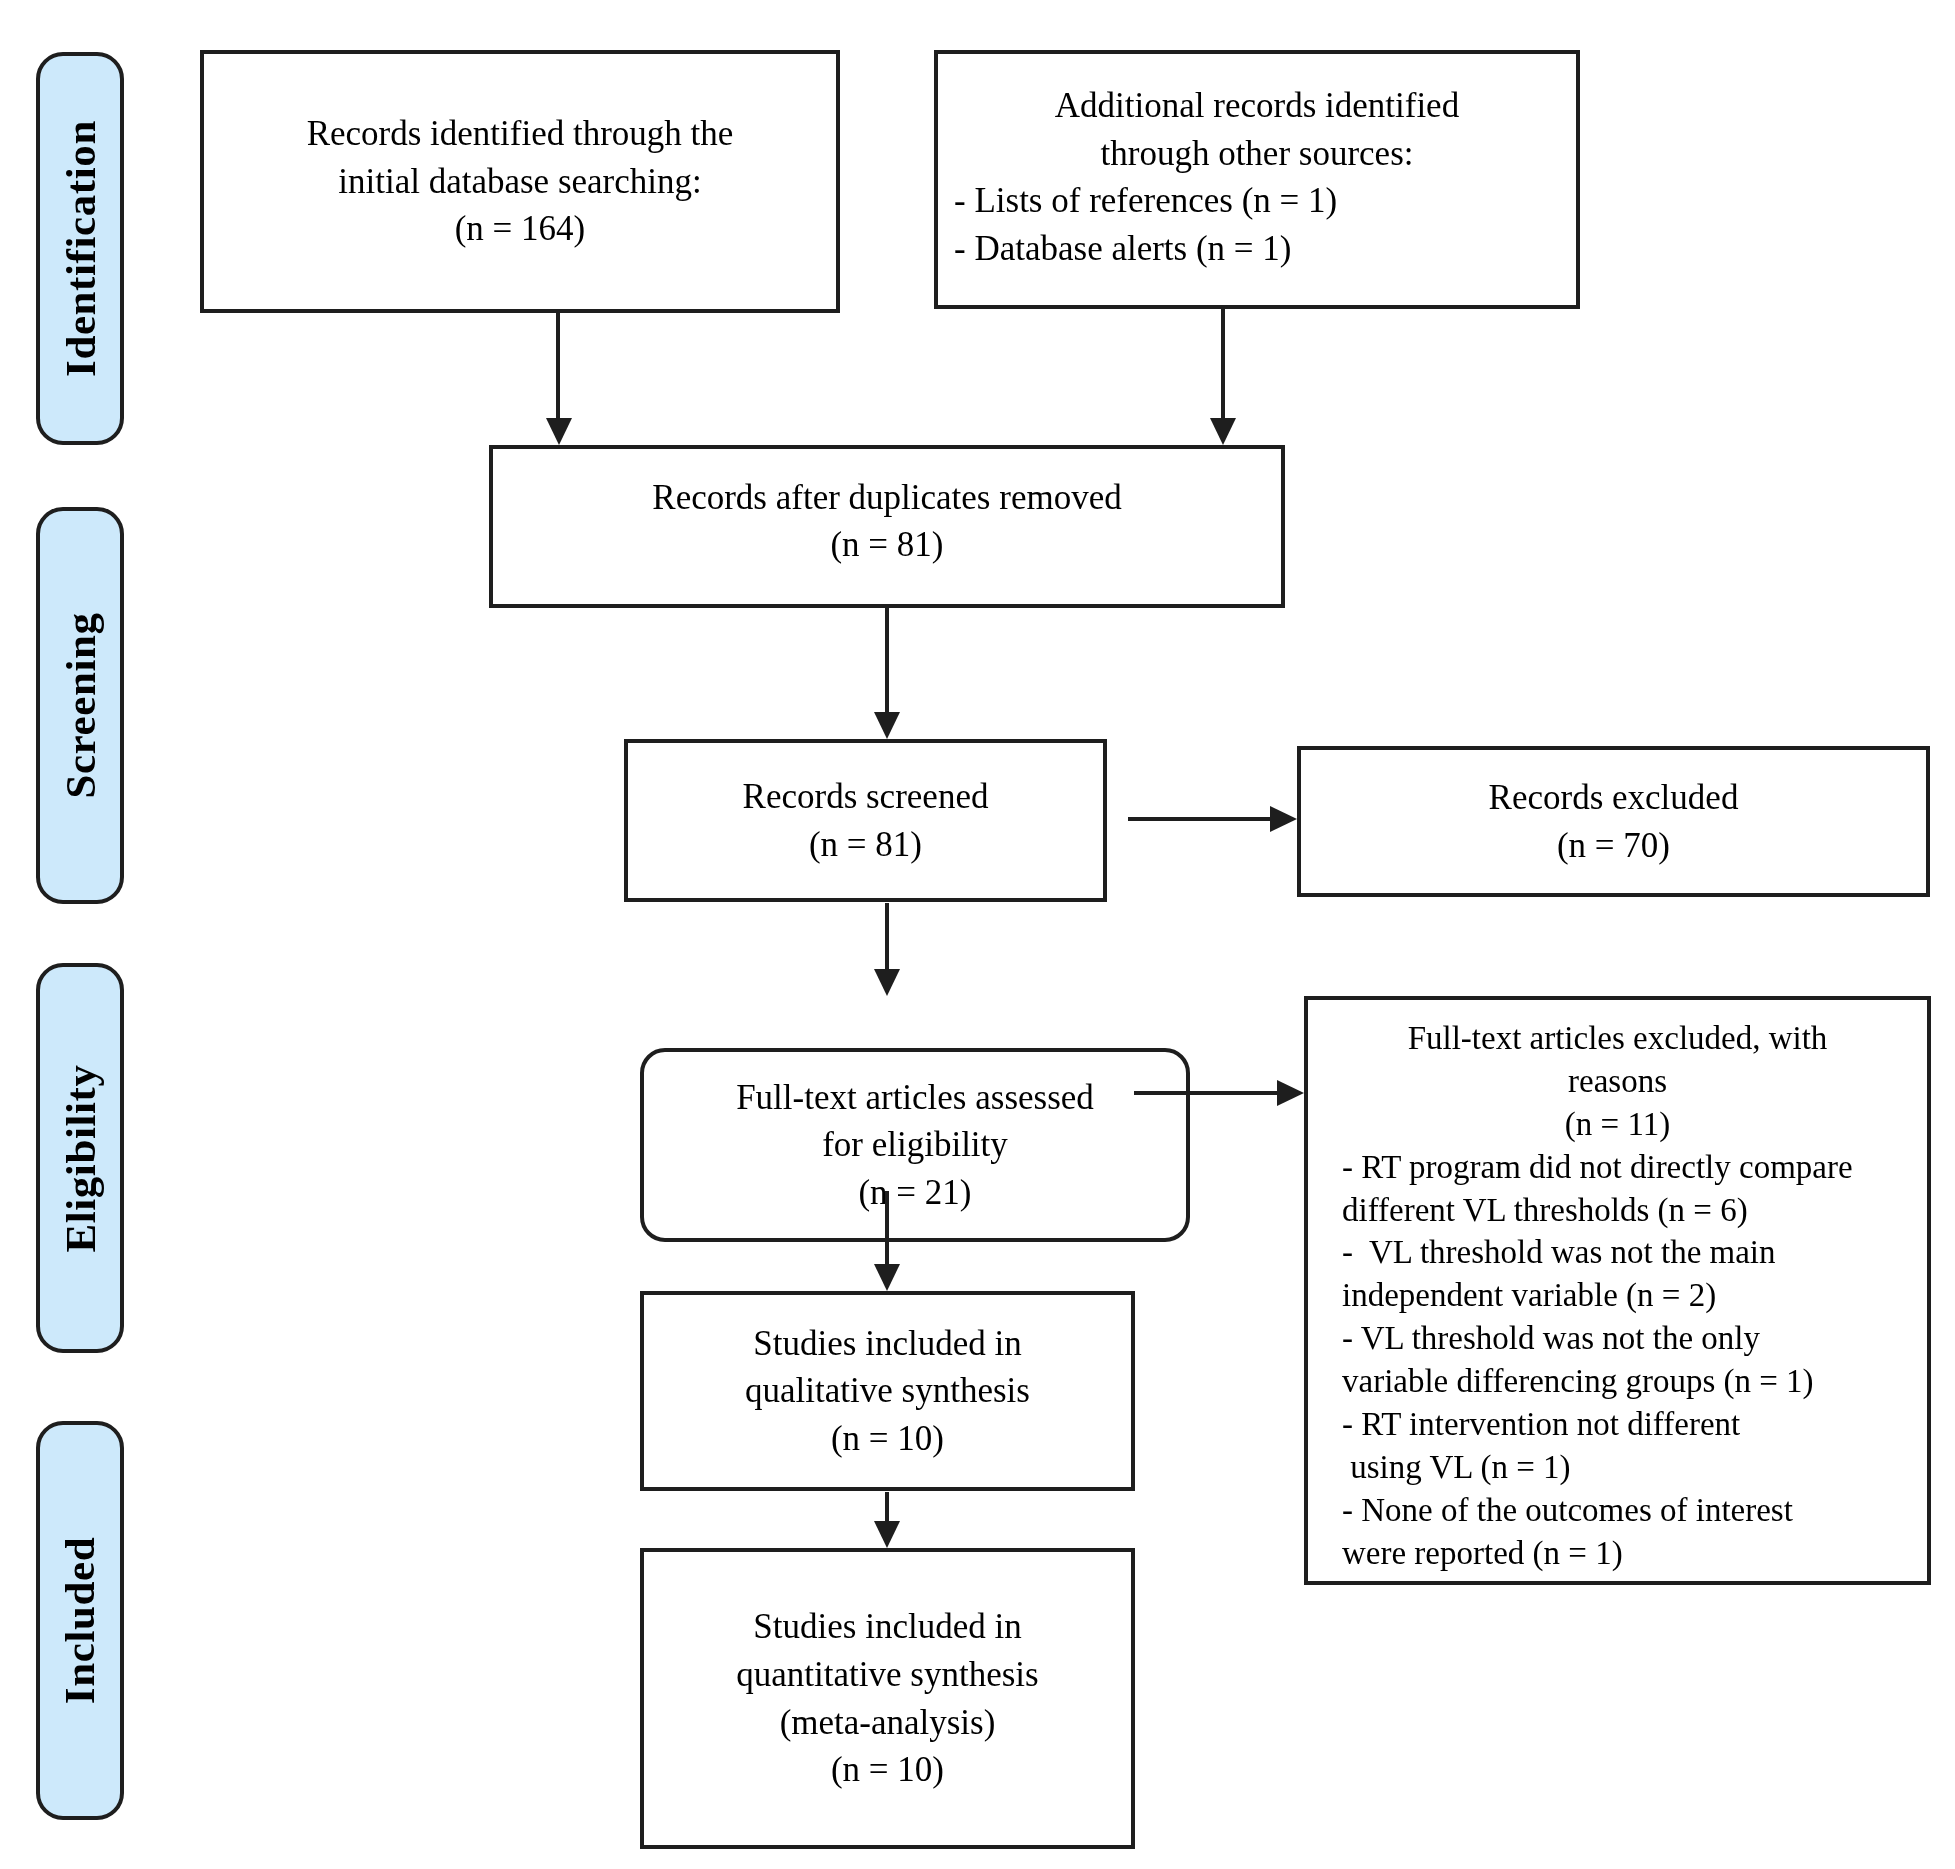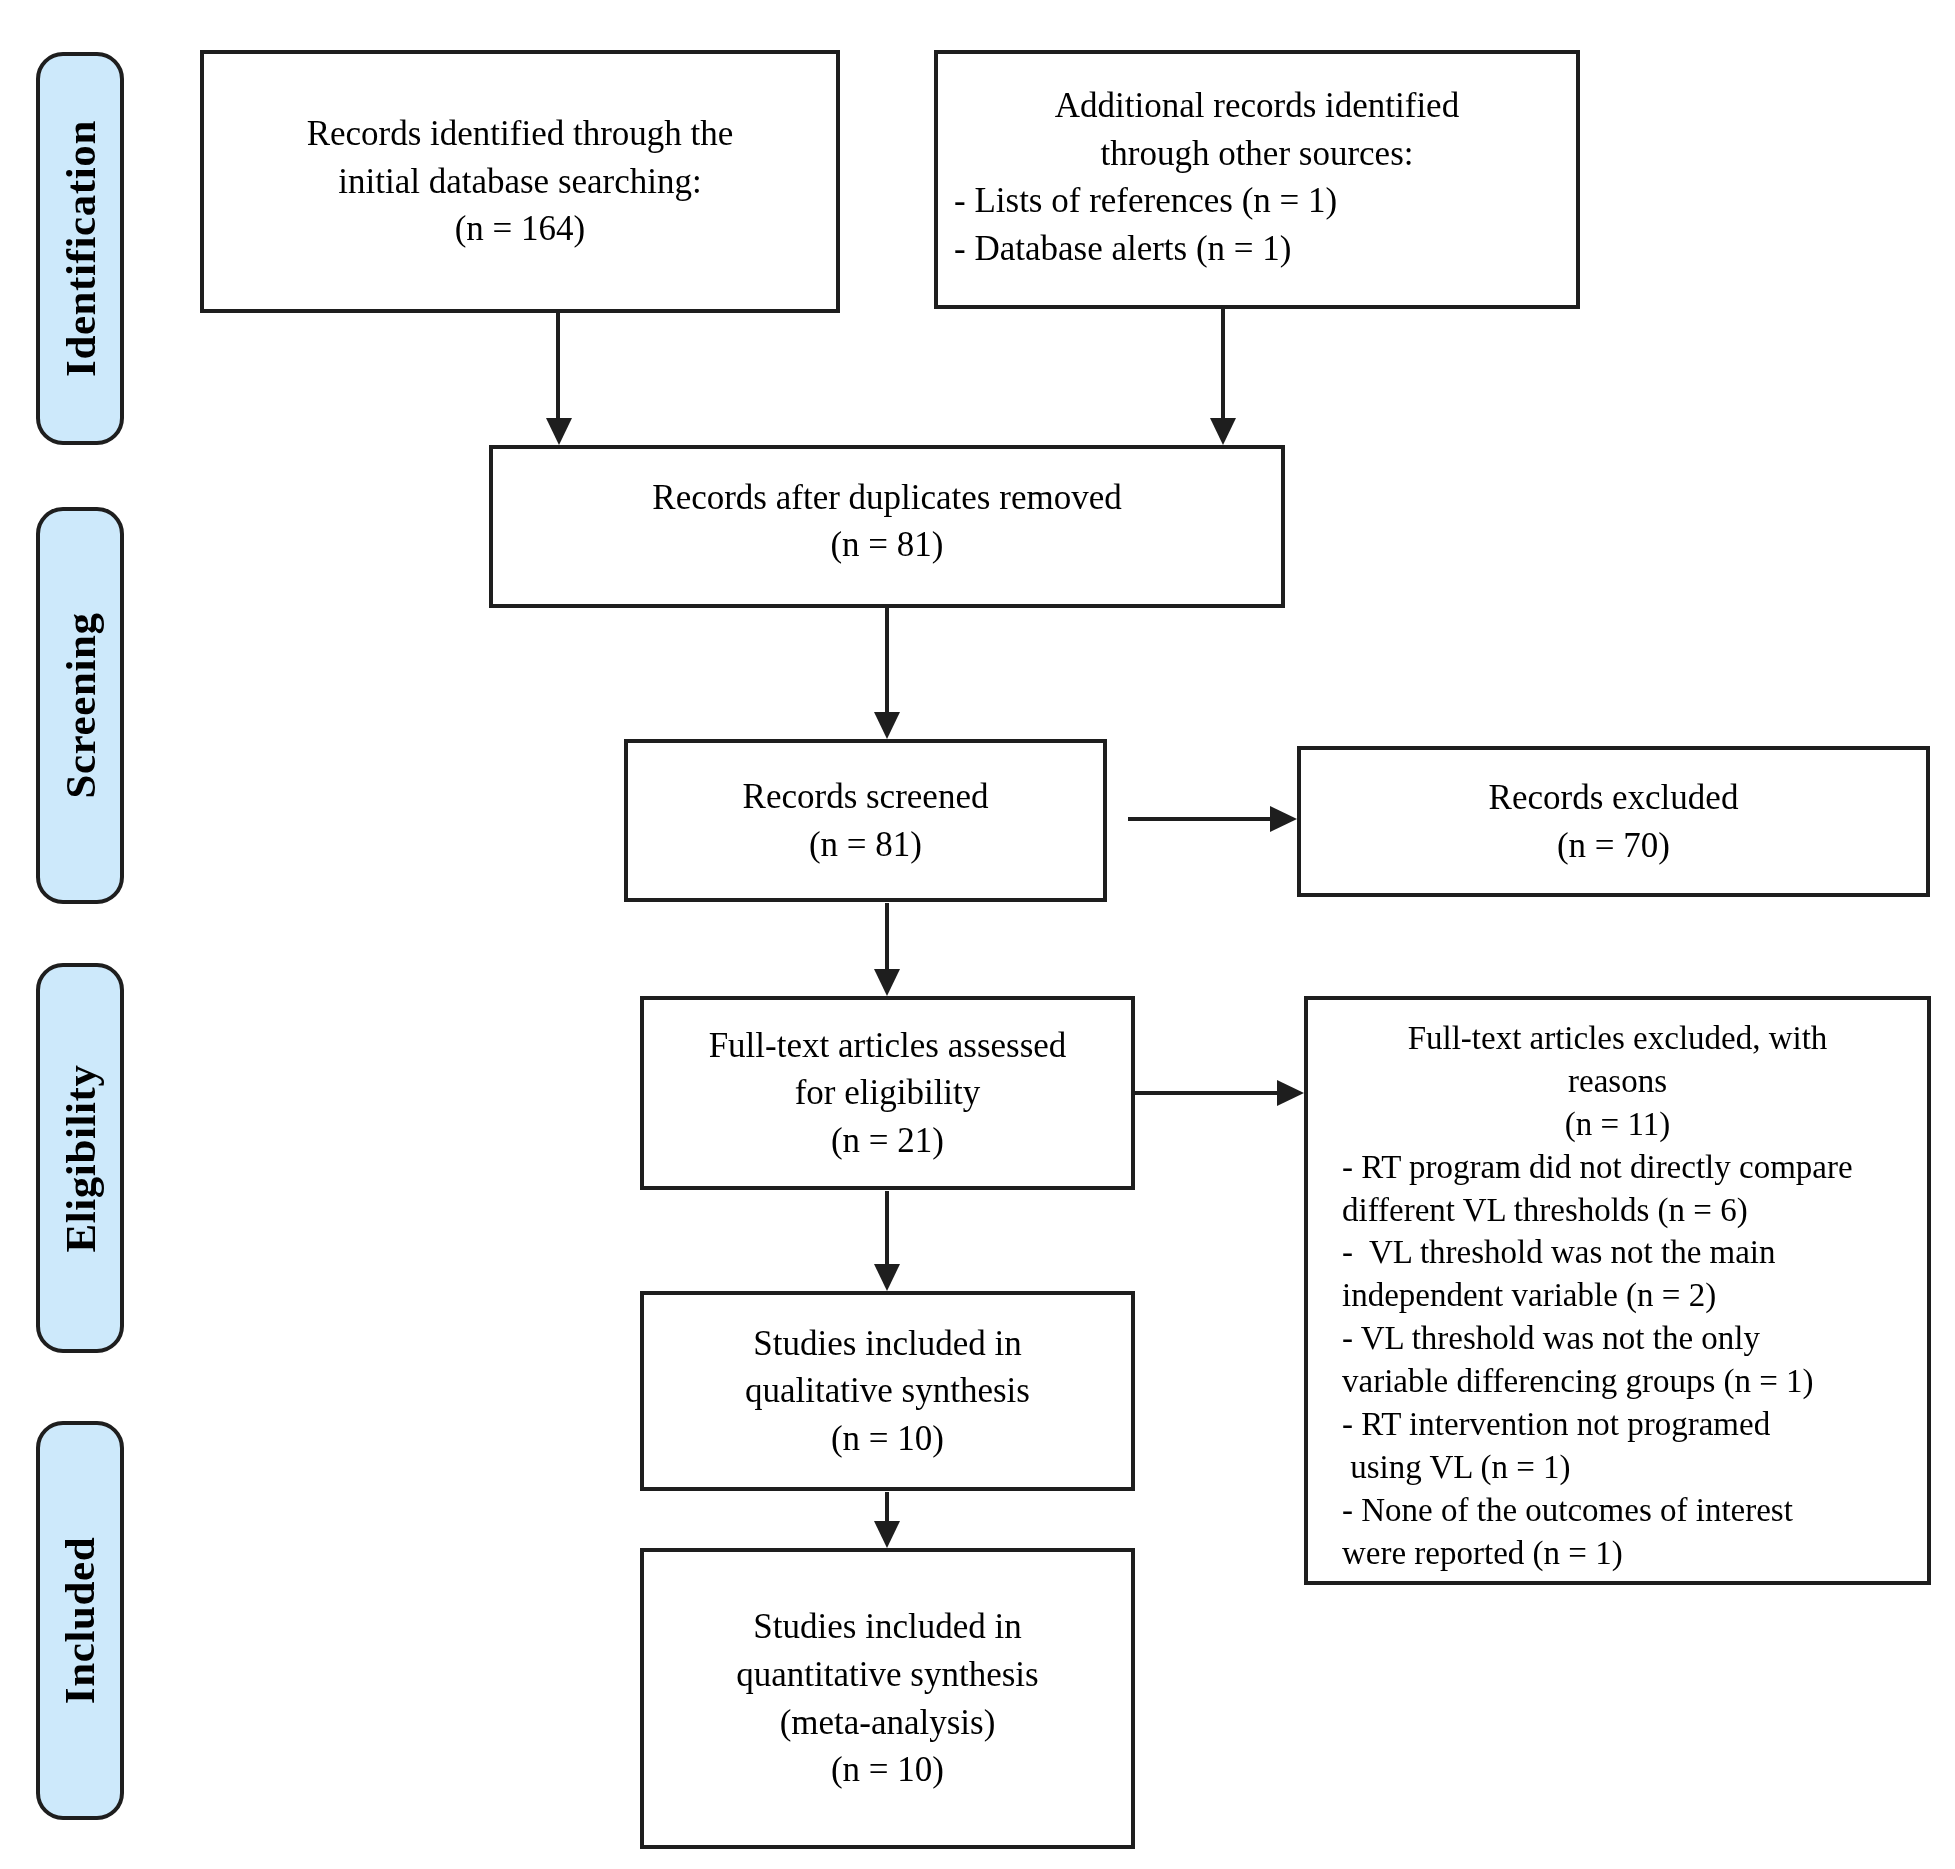--- a/index.html
+++ b/index.html
@@ -60,21 +60,21 @@
     padding: 12.3px 16px;
   }
   .fbox .line { white-space: pre-wrap; }
   .fbox .line-left { text-align: left; white-space: pre-wrap; }
 
   #box-identified        { left: 200px;  top: 50px;   width: 640px; height: 263px; text-align: center; }
   #box-additional        { left: 934px; top: 50px;   width: 646px; height: 259px; justify-content: flex-start; padding-top: 28px; }
   #box-duplicates        { left: 489px;  top: 445px;  width: 796px; height: 163px; justify-content: flex-start; padding-top: 24.5px; text-align: center; }
   #box-screened          { left: 624px; top: 739px; width: 483px;  height: 163px; }
   #box-records-excluded  { left: 1297px; top: 746px; width: 633px; height: 151px; }
-  #box-fulltext          { left: 640px; top: 996px; width: 495px;  height: 194px; }
+  #box-fulltext          { left: 640px; top: 1048px; width: 550px;  height: 194px; border-radius: 25px; }
   #box-fulltext-excluded { left: 1304px; top: 996px; width: 627px; height: 589px;
                            justify-content: flex-start; font-size: var(--fs-small);
                            line-height: 1.3; padding: 17px 34px; }
   #box-qualitative       { left: 640px; top: 1291px; width: 495px;  height: 200px; }
   #box-quantitative      { left: 640px; top: 1548px; width: 495px;  height: 301px; }
 
   
   .vline { position: absolute; width: 4.3px; background: var(--ink); }
   .hline { position: absolute; height: 4.3px; background: var(--ink); }
   .head-down {
@@ -162,21 +162,21 @@
   <div class="fbox" id="box-fulltext-excluded">
     <div class="line">Full-text articles excluded, with</div>
     <div class="line">reasons</div>
     <div class="line">(n = 11)</div>
     <div class="line-left">- RT program did not directly compare</div>
     <div class="line-left">different VL thresholds (n = 6)</div>
     <div class="line-left">-  VL threshold was not the main</div>
     <div class="line-left">independent variable (n = 2)</div>
     <div class="line-left">- VL threshold was not the only</div>
     <div class="line-left">variable differencing groups (n = 1)</div>
-    <div class="line-left">- RT intervention not programed</div>
+    <div class="line-left">- RT intervention not different</div>
     <div class="line-left"> using VL (n = 1)</div>
     <div class="line-left">- None of the outcomes of interest</div>
     <div class="line-left">were reported (n = 1)</div>
   </div>
 
   <div class="fbox" id="box-qualitative">
     <div class="line">Studies included in</div>
     <div class="line">qualitative synthesis</div>
     <div class="line">(n = 10)</div>
   </div>

